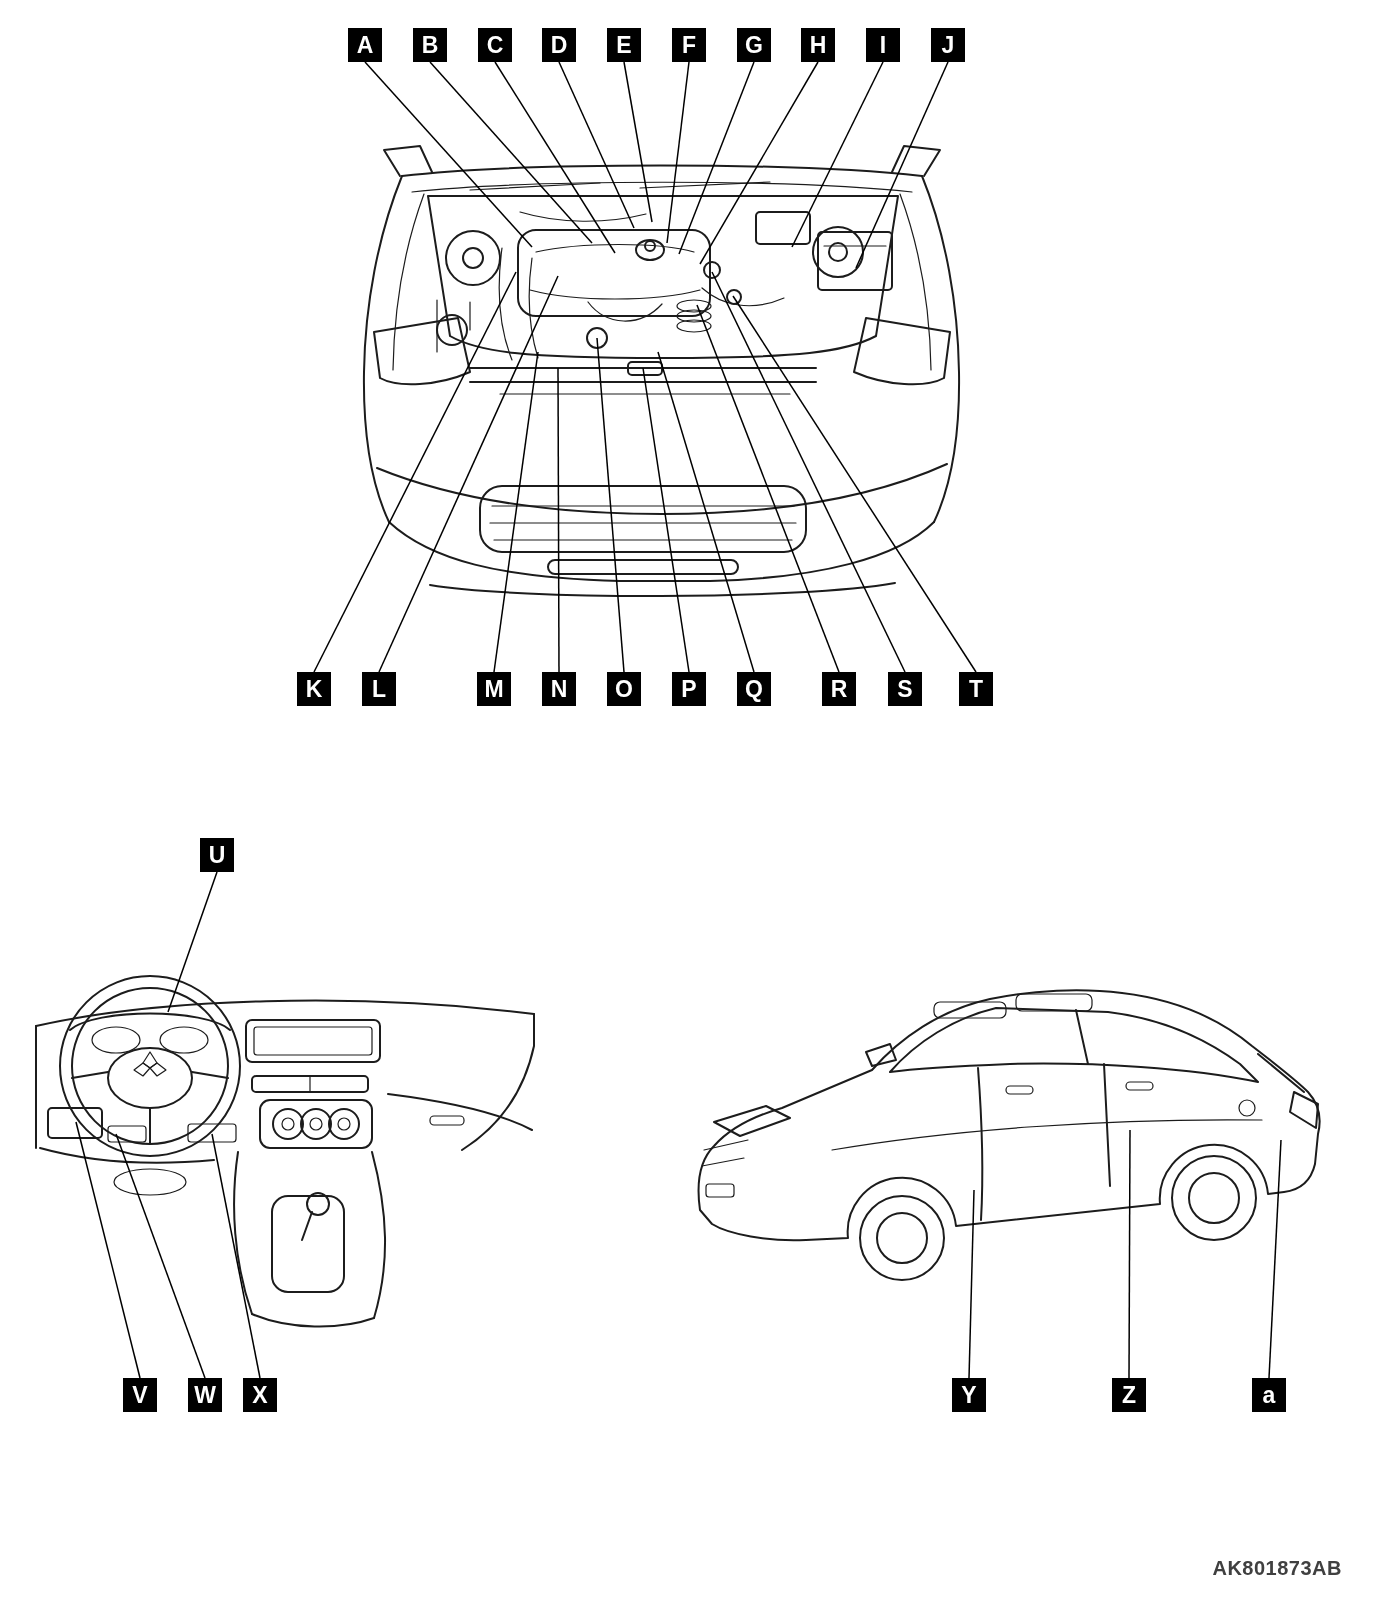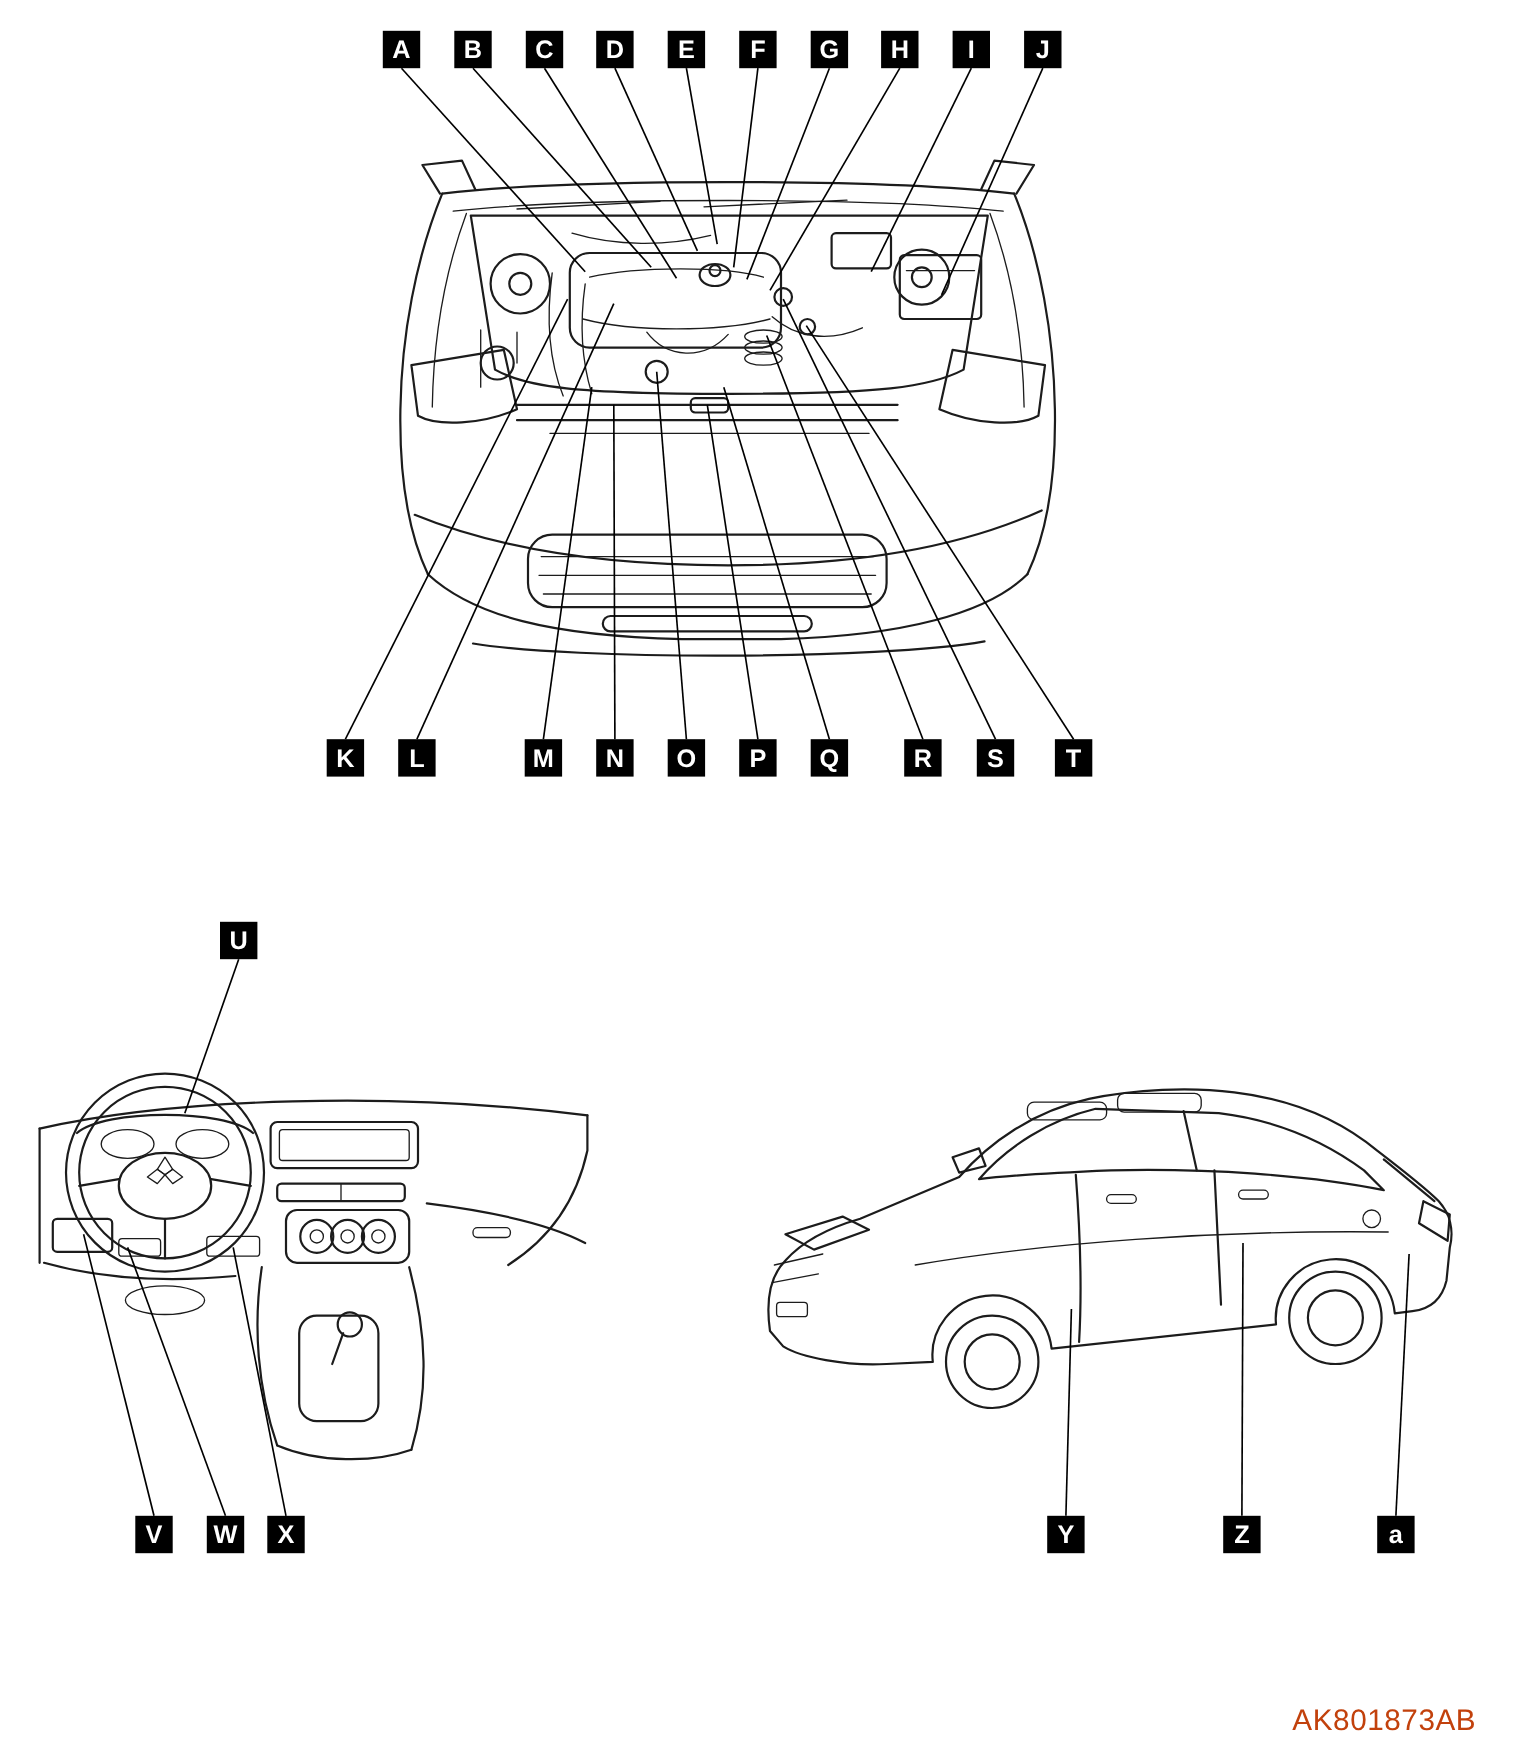--- a/index.html
+++ b/index.html
@@ -1,19 +1,19 @@
 <!DOCTYPE html>
 <html><head>
 <meta charset="utf-8">
 <style>
   html,body{margin:0;padding:0;background:#ffffff}
   .page{position:relative;width:1392px;height:1600px;background:#fff;
         font-family:"Liberation Sans",sans-serif;overflow:hidden}
-  .figcode{position:absolute;right:50px;bottom:20px;font-weight:normal;
-           font-size:27px;letter-spacing:.5px;color:#c2410c}
+  .figcode{position:absolute;right:50px;bottom:20px;font-weight:bold;
+           font-size:20px;letter-spacing:.5px;color:#404040}
   svg .art{fill:none;stroke:#1c1c1c;stroke-width:2;stroke-linecap:round;stroke-linejoin:round}
   svg .thin{stroke-width:1.2}
   svg .leader{fill:none;stroke:#000;stroke-width:1.5}
   svg .callout-box{fill:#000;stroke:none}
   svg .callout-letter{fill:#fff;font-family:"Liberation Sans",sans-serif;
                       font-size:23px;font-weight:bold;text-anchor:middle}
 </style>
 </head>
 <body>
 

